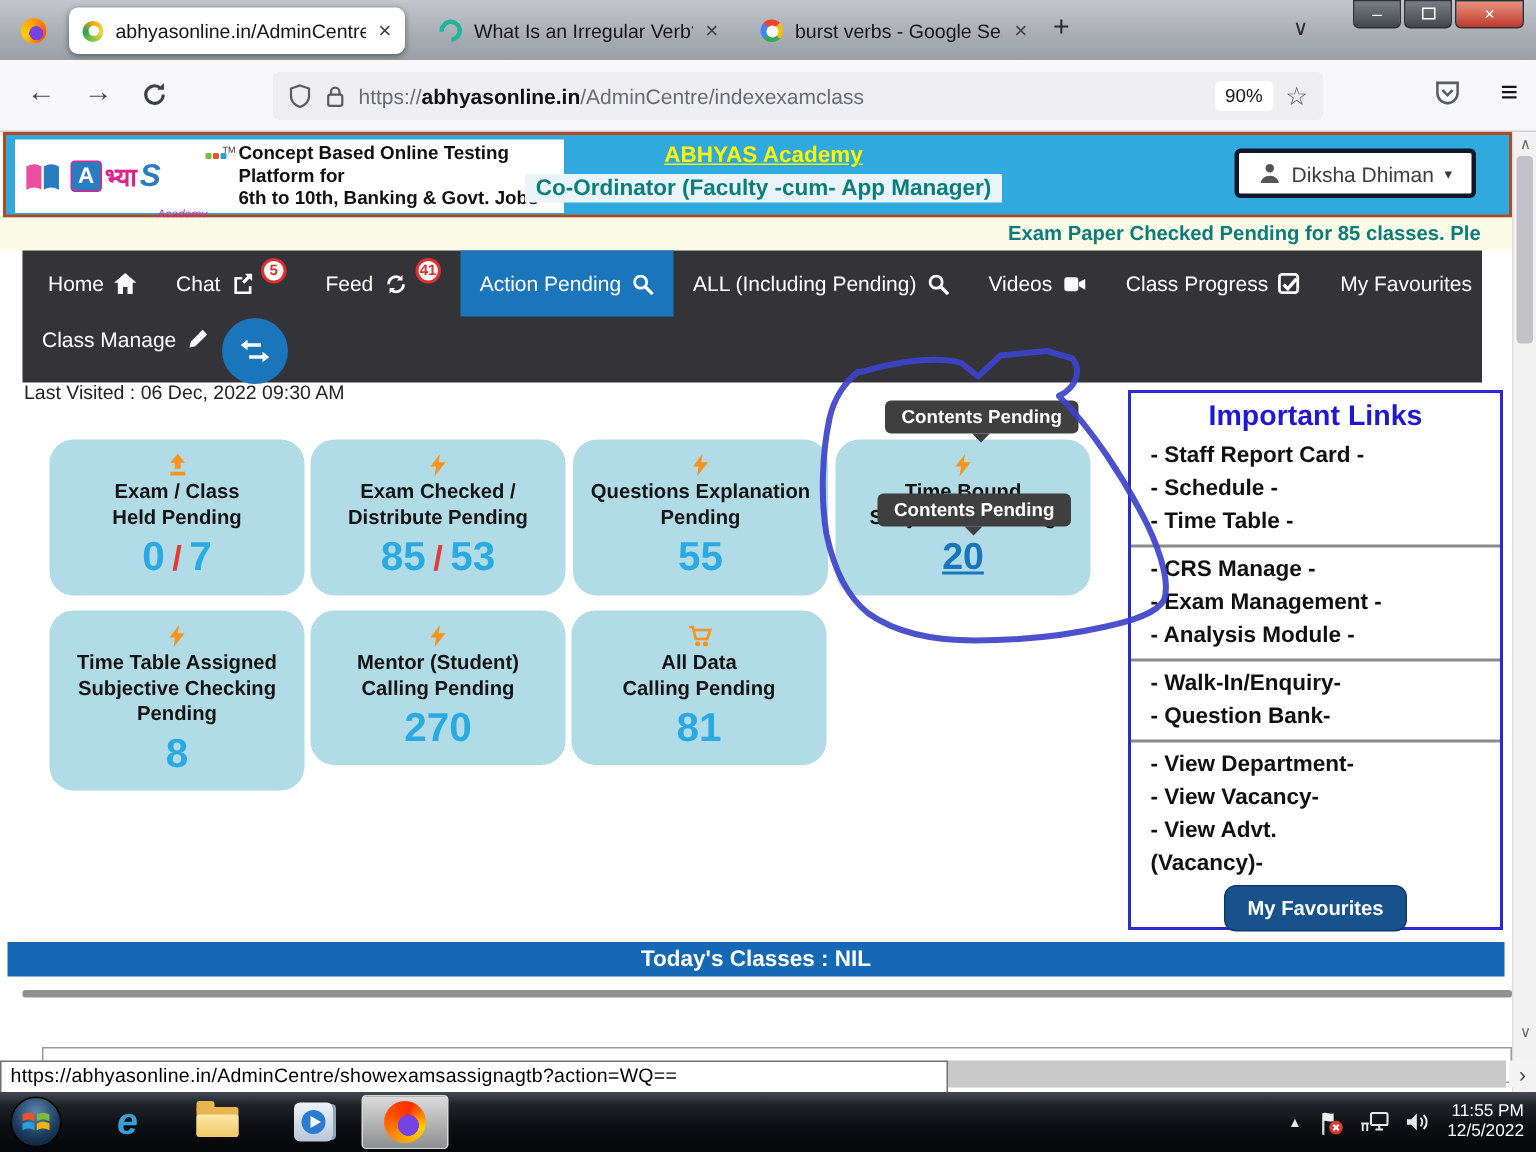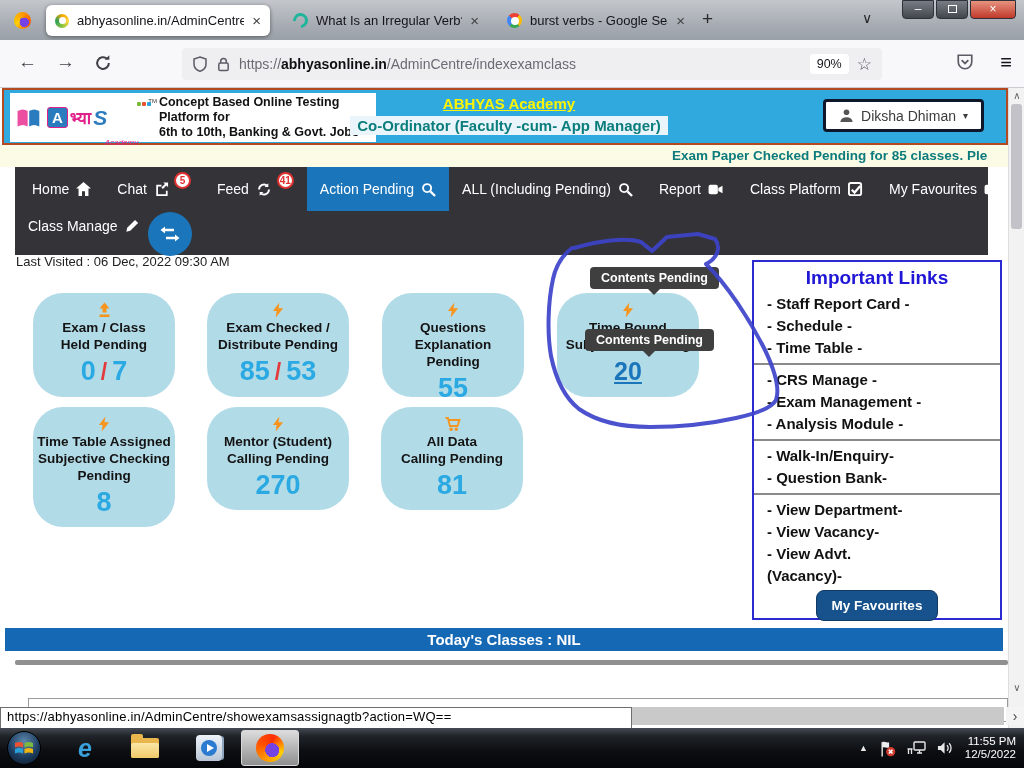--- a/index.html
+++ b/index.html
@@ -88,21 +88,21 @@
     color:#e03131; font-size:10px; font-weight:bold; display:flex; align-items:center; justify-content:center;
     transform:translateY(-9px); margin-left:-2px; }
   .nav-row2 { display:flex; align-items:center; height:29px; }
   .nav-row2 .nav-item { font-size:14px; }
   .swap-btn { position:absolute; left:133px; top:45px; width:44px; height:44px; border-radius:50%;
     background:#1b75bb; border:none; display:flex; align-items:center; justify-content:center; z-index:3; }
 
   .last-visited { position:absolute; left:16px; top:166px; font-size:13px; color:#222; }
 
   
-  .card { position:absolute; width:142px; background:#b2dbe8; border-radius:30px; text-align:center;
+  .card { position:absolute; width:170px; background:#b2dbe8; border-radius:16px; text-align:center;
     padding-top:9px; }
   .card-title { font-size:13.5px; font-weight:bold; color:#141414; line-height:17px; }
   .card-vrow { display:flex; justify-content:center; align-items:baseline; margin-top:3px; }
   .num { font-size:27px; font-weight:bold; color:#2aa9e2; line-height:30px; }
   .slash { font-size:23px; font-weight:bold; color:#e23b3b; margin:0 5px; }
   .value-link { font-size:25px; font-weight:bold; color:#1b75bb; text-decoration:underline; line-height:30px; }
   .c1 { left:33px; top:205px; height:104px; }
   .c2 { left:207px; top:205px; height:104px; }
   .c3 { left:382px; top:205px; height:104px; }
   .c4 { left:557px; top:205px; height:104px; }
@@ -319,28 +319,28 @@
           </svg>
         </div>
         <div class="nav-item">
           <span>ALL (Including Pending)</span>
           <svg width="15" height="15" viewBox="0 0 16 16">
             <circle cx="6.5" cy="6.5" r="4.3" stroke="#fff" stroke-width="2" fill="none"></circle>
             <line x1="10" y1="10" x2="15" y2="15" stroke="#fff" stroke-width="2.4"></line>
           </svg>
         </div>
         <div class="nav-item">
-          <span>Report</span>
+          <span>Videos</span>
           <svg width="16" height="13" viewBox="0 0 16 14">
             <rect x="0" y="2" width="10" height="10" rx="2" fill="#fff"></rect>
             <path d="M10.5 5.5 L15 3 V11 L10.5 8.5 Z" fill="#fff"></path>
           </svg>
         </div>
         <div class="nav-item">
-          <span>Class Platform</span>
+          <span>Class Progress</span>
           <svg width="15" height="15" viewBox="0 0 16 16">
             <rect x="1" y="1" width="13" height="13" rx="2" fill="none" stroke="#fff" stroke-width="2"></rect>
             <path d="M4 8.2 l3 3 6-7" stroke="#fff" stroke-width="2.4" fill="none"></path>
           </svg>
         </div>
         <div class="nav-item">
           <span>My Favourites</span>
           <svg width="16" height="13" viewBox="0 0 16 14">
             <rect x="0" y="2" width="10" height="10" rx="2" fill="#fff"></rect>
             <path d="M10.5 5.5 L15 3 V11 L10.5 8.5 Z" fill="#fff"></path>

